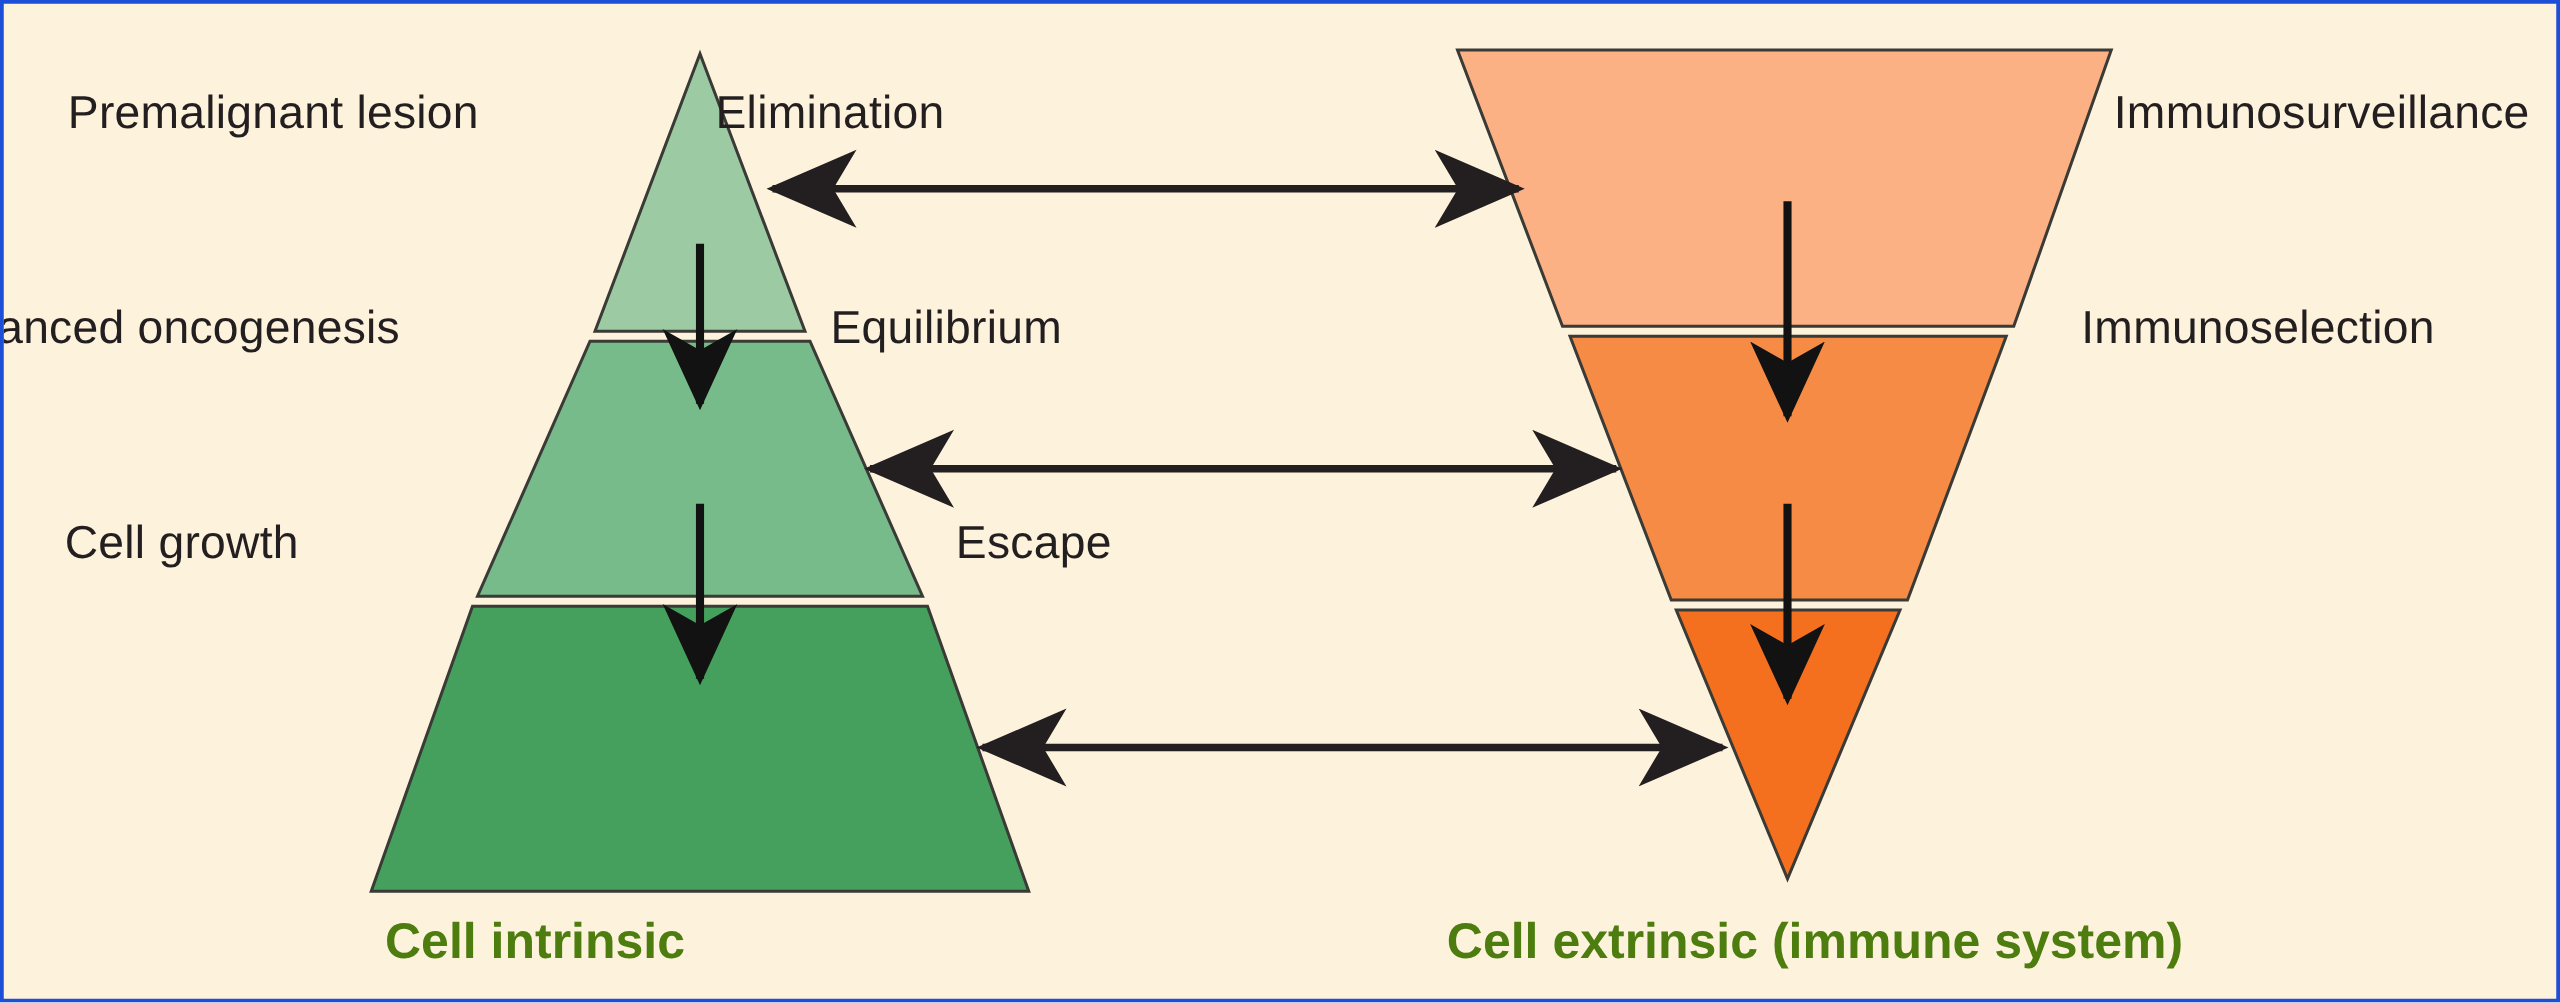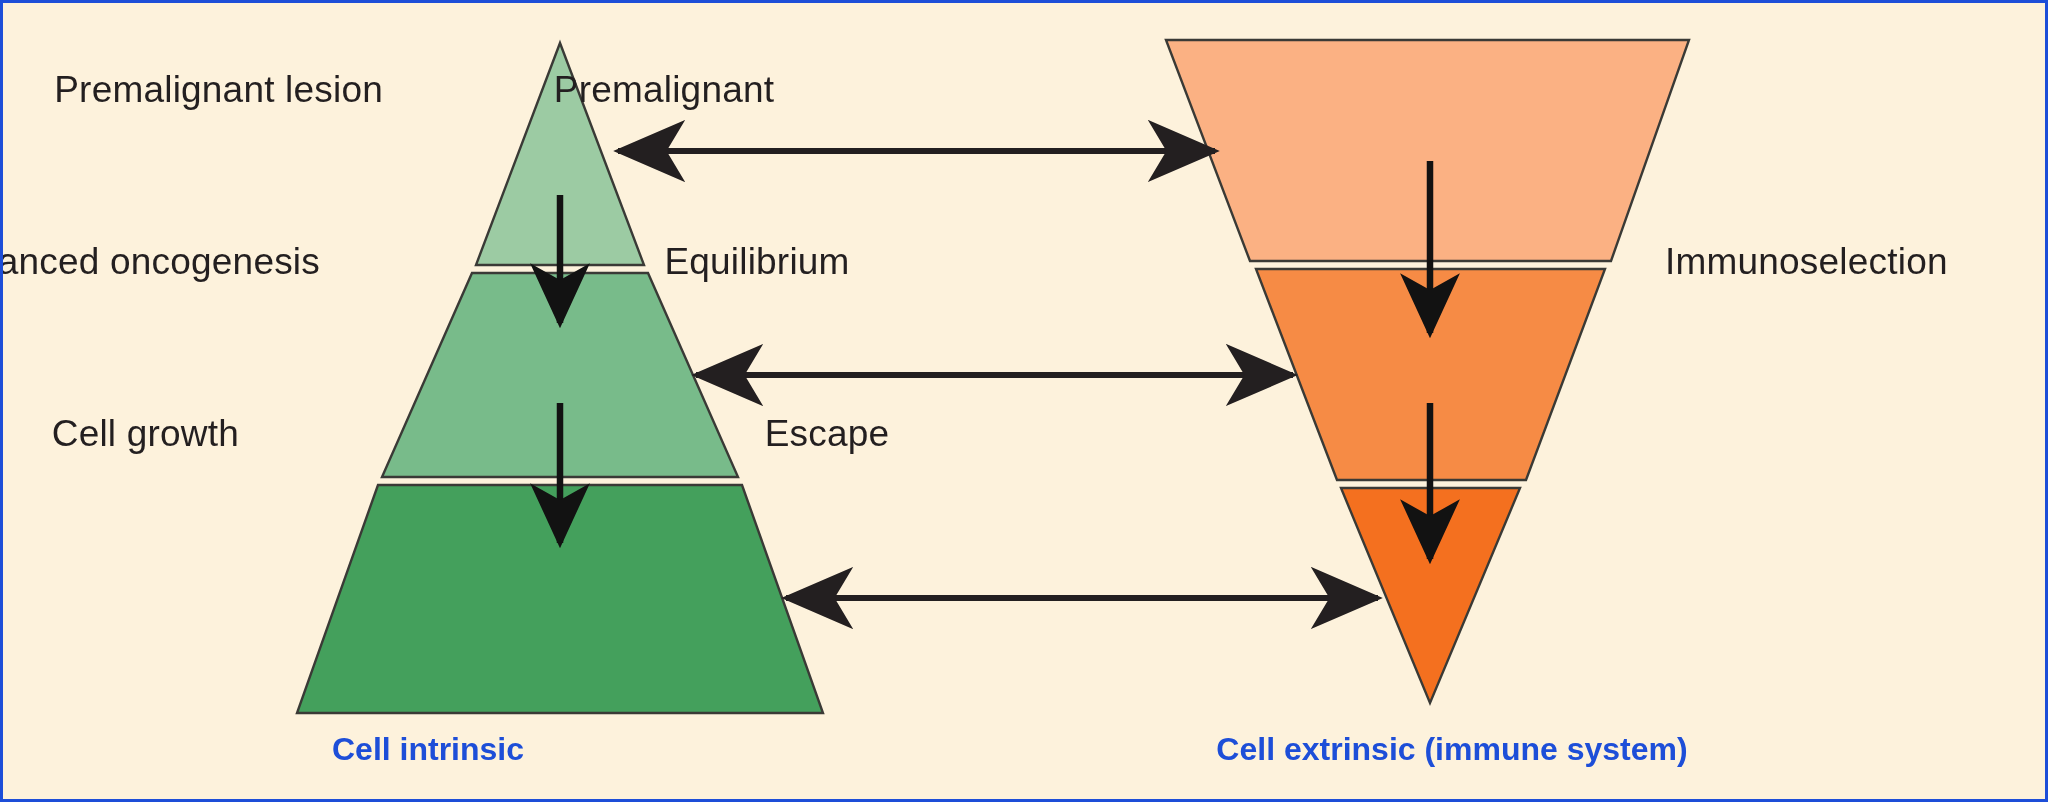--- a/index.html
+++ b/index.html
@@ -34,23 +34,23 @@
     font-weight: 400;
     letter-spacing: 0.2px;
     white-space: nowrap;
     line-height: 1;
   }
   .lbl-right { text-align: right; }
   .lbl-left  { text-align: left; }
   .lbl-center{ text-align: center; }
   .caption {
     position: absolute;
-    color: #1d4ed8;
+    color: #4d7c0f;
     font-family: "Liberation Sans", sans-serif;
-    font-size: 32px;
+    font-size: 40px;
     font-weight: bold;
     white-space: nowrap;
     line-height: 1;
     text-align: center;
   }
 
   
   #lbl-premalignant { right: 1662px; top: 68px; }
   #lbl-advanced     { right: 1725px; top: 240px; }
   #lbl-tumor        { right: 1806px; top: 412px; }
@@ -115,22 +115,23 @@
       <line x1="615" y1="148" x2="1212" y2="148" stroke="#231f20" stroke-width="6" marker-start="url(#ah-start)" marker-end="url(#ah)"></line>
       <line x1="693" y1="372" x2="1290" y2="372" stroke="#231f20" stroke-width="6" marker-start="url(#ah-start)" marker-end="url(#ah)"></line>
       <line x1="783" y1="595" x2="1375" y2="595" stroke="#231f20" stroke-width="6" marker-start="url(#ah-start)" marker-end="url(#ah)"></line>
     </g>
   </svg>
 
   <div class="lbl lbl-right" id="lbl-premalignant">Premalignant lesion</div>
   <div class="lbl lbl-right" id="lbl-advanced">Advanced oncogenesis</div>
   <div class="lbl lbl-right" id="lbl-tumor">Cell growth</div>
 
+  <div class="lbl lbl-left" id="lbl-surveillance">Immunosurveillance</div>
   <div class="lbl lbl-left" id="lbl-selection">Immunoselection</div>
 
-  <div class="lbl lbl-center" id="lbl-elimination"><span>Premalignant</span></div>
+  <div class="lbl lbl-center" id="lbl-elimination"><span>Elimination</span></div>
   <div class="lbl lbl-center" id="lbl-equilibrium"><span>Equilibrium</span></div>
   <div class="lbl lbl-center" id="lbl-escape"><span>Escape</span></div>
 
   <div class="caption" id="cap-left">Cell intrinsic</div>
   <div class="caption" id="cap-right">Cell extrinsic (immune system)</div>
 
 </div>
 
 </body></html>

